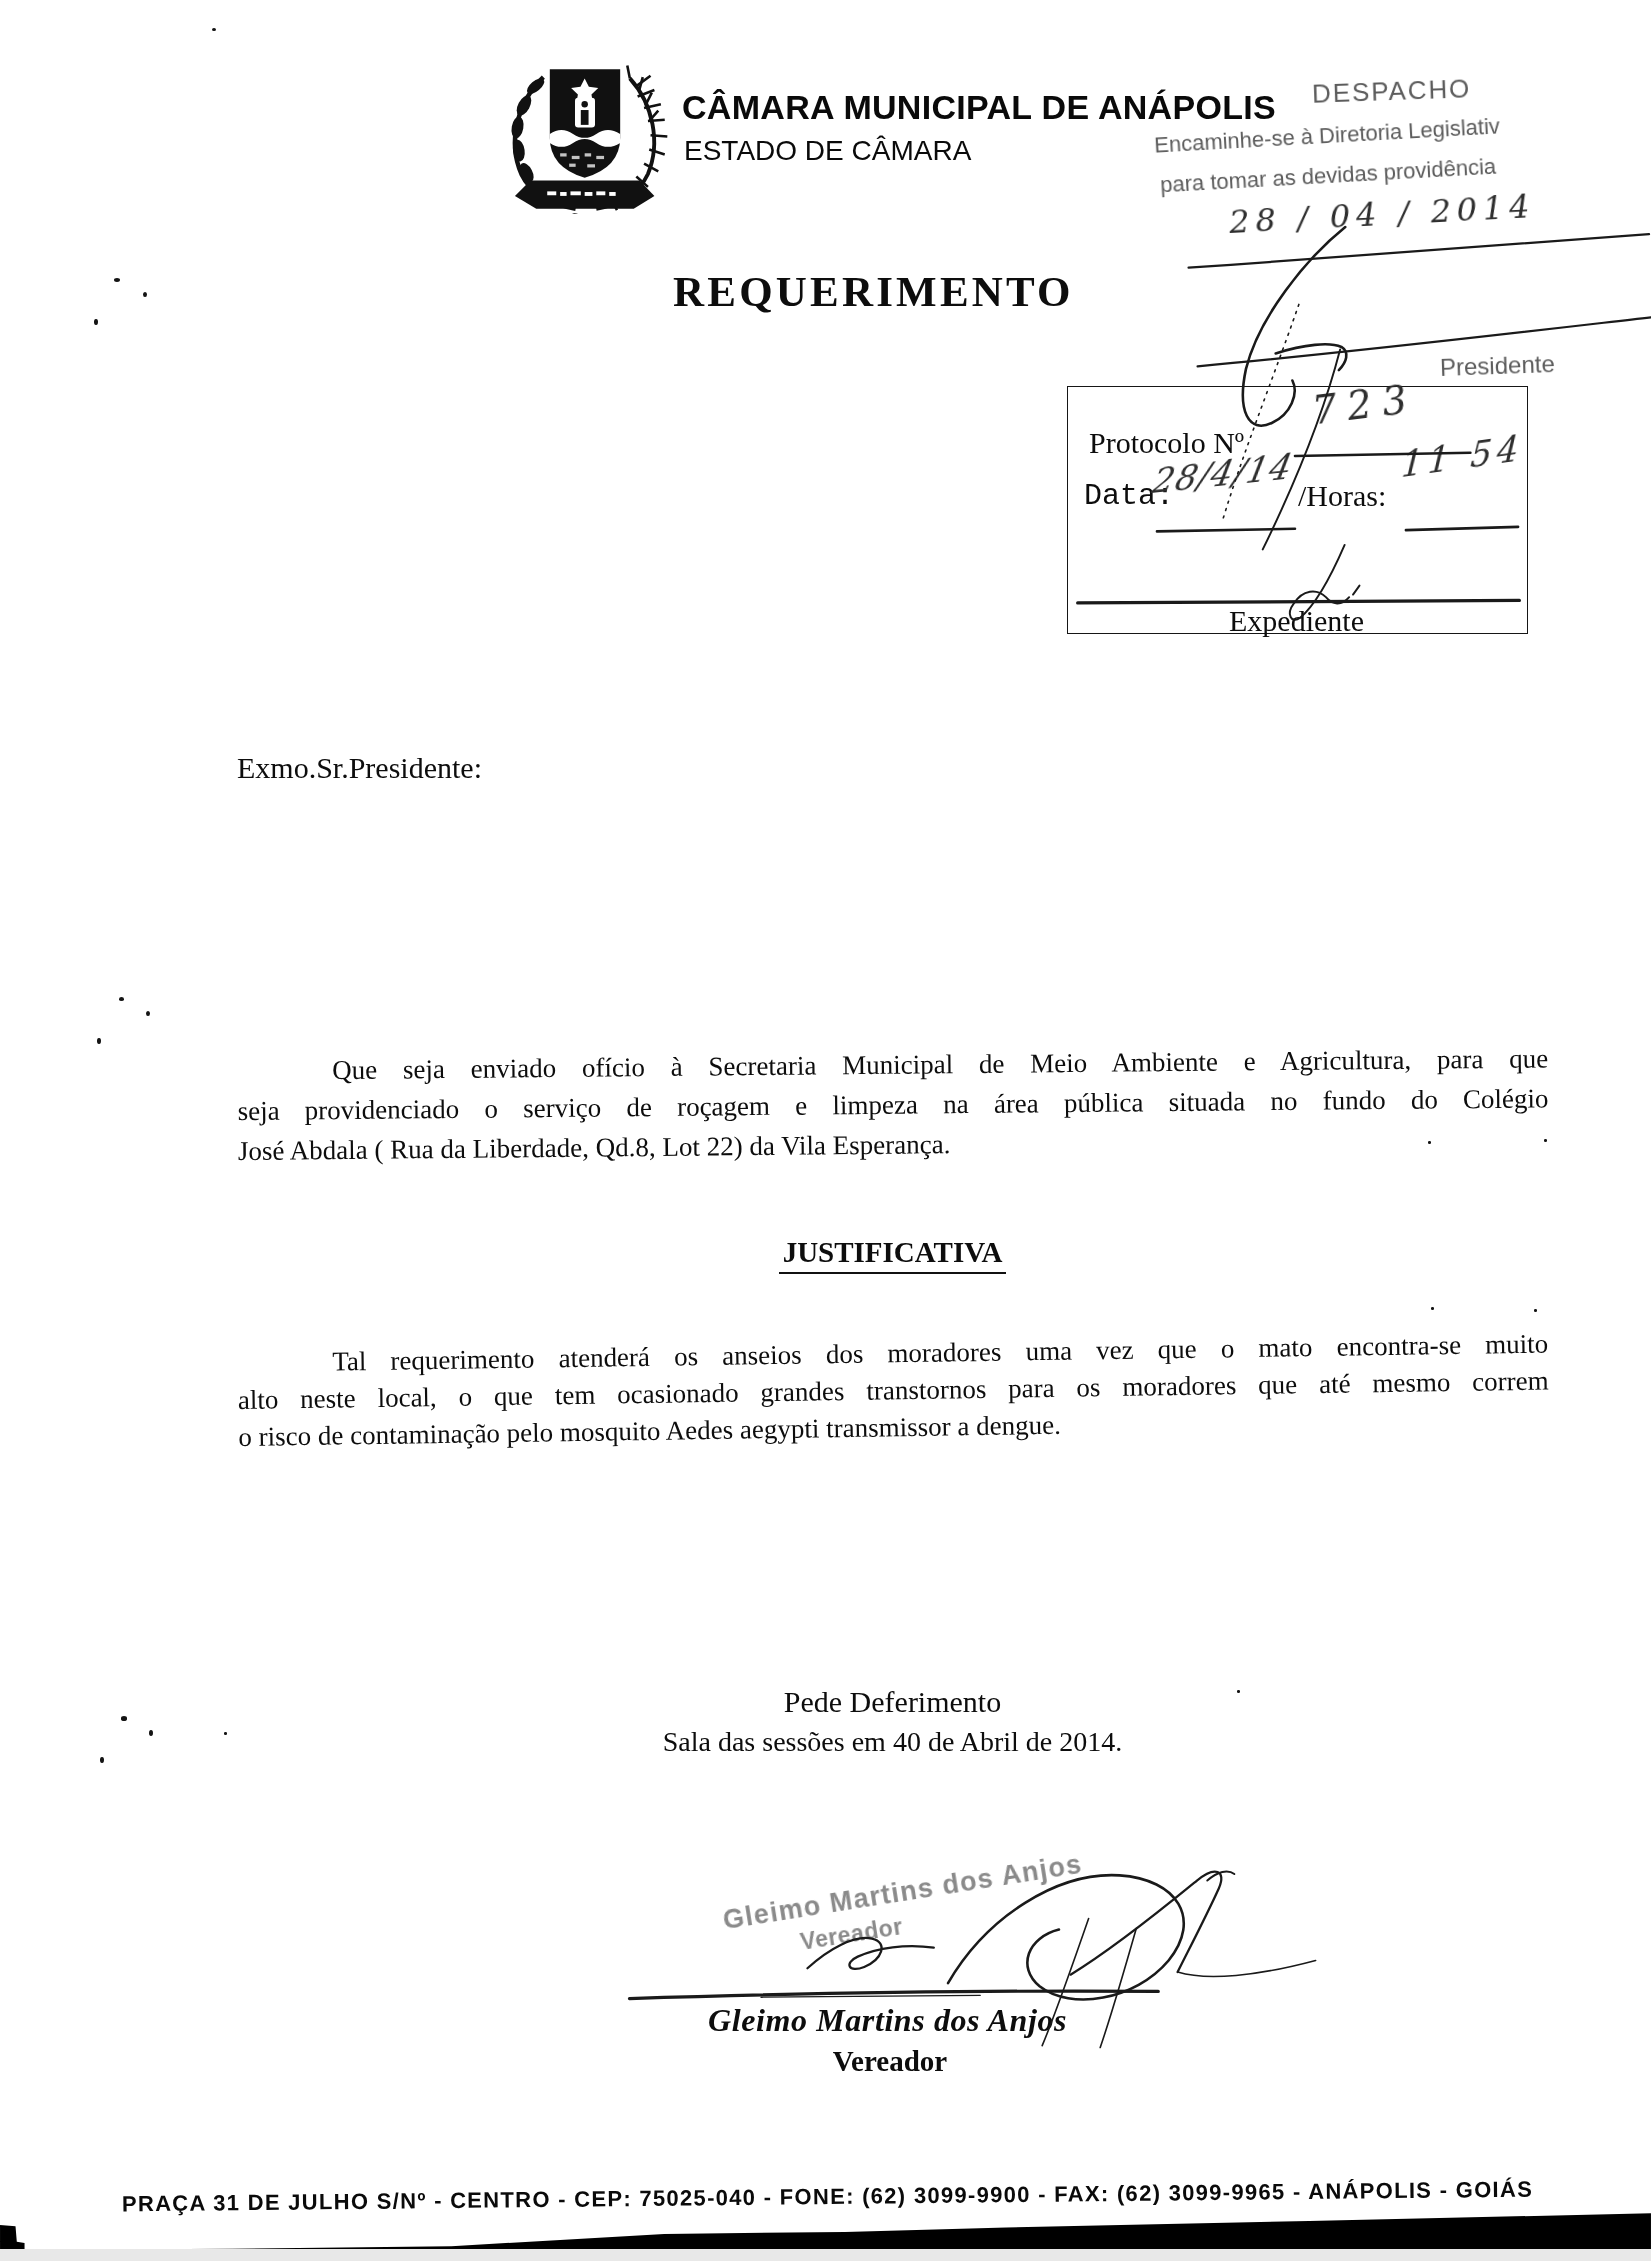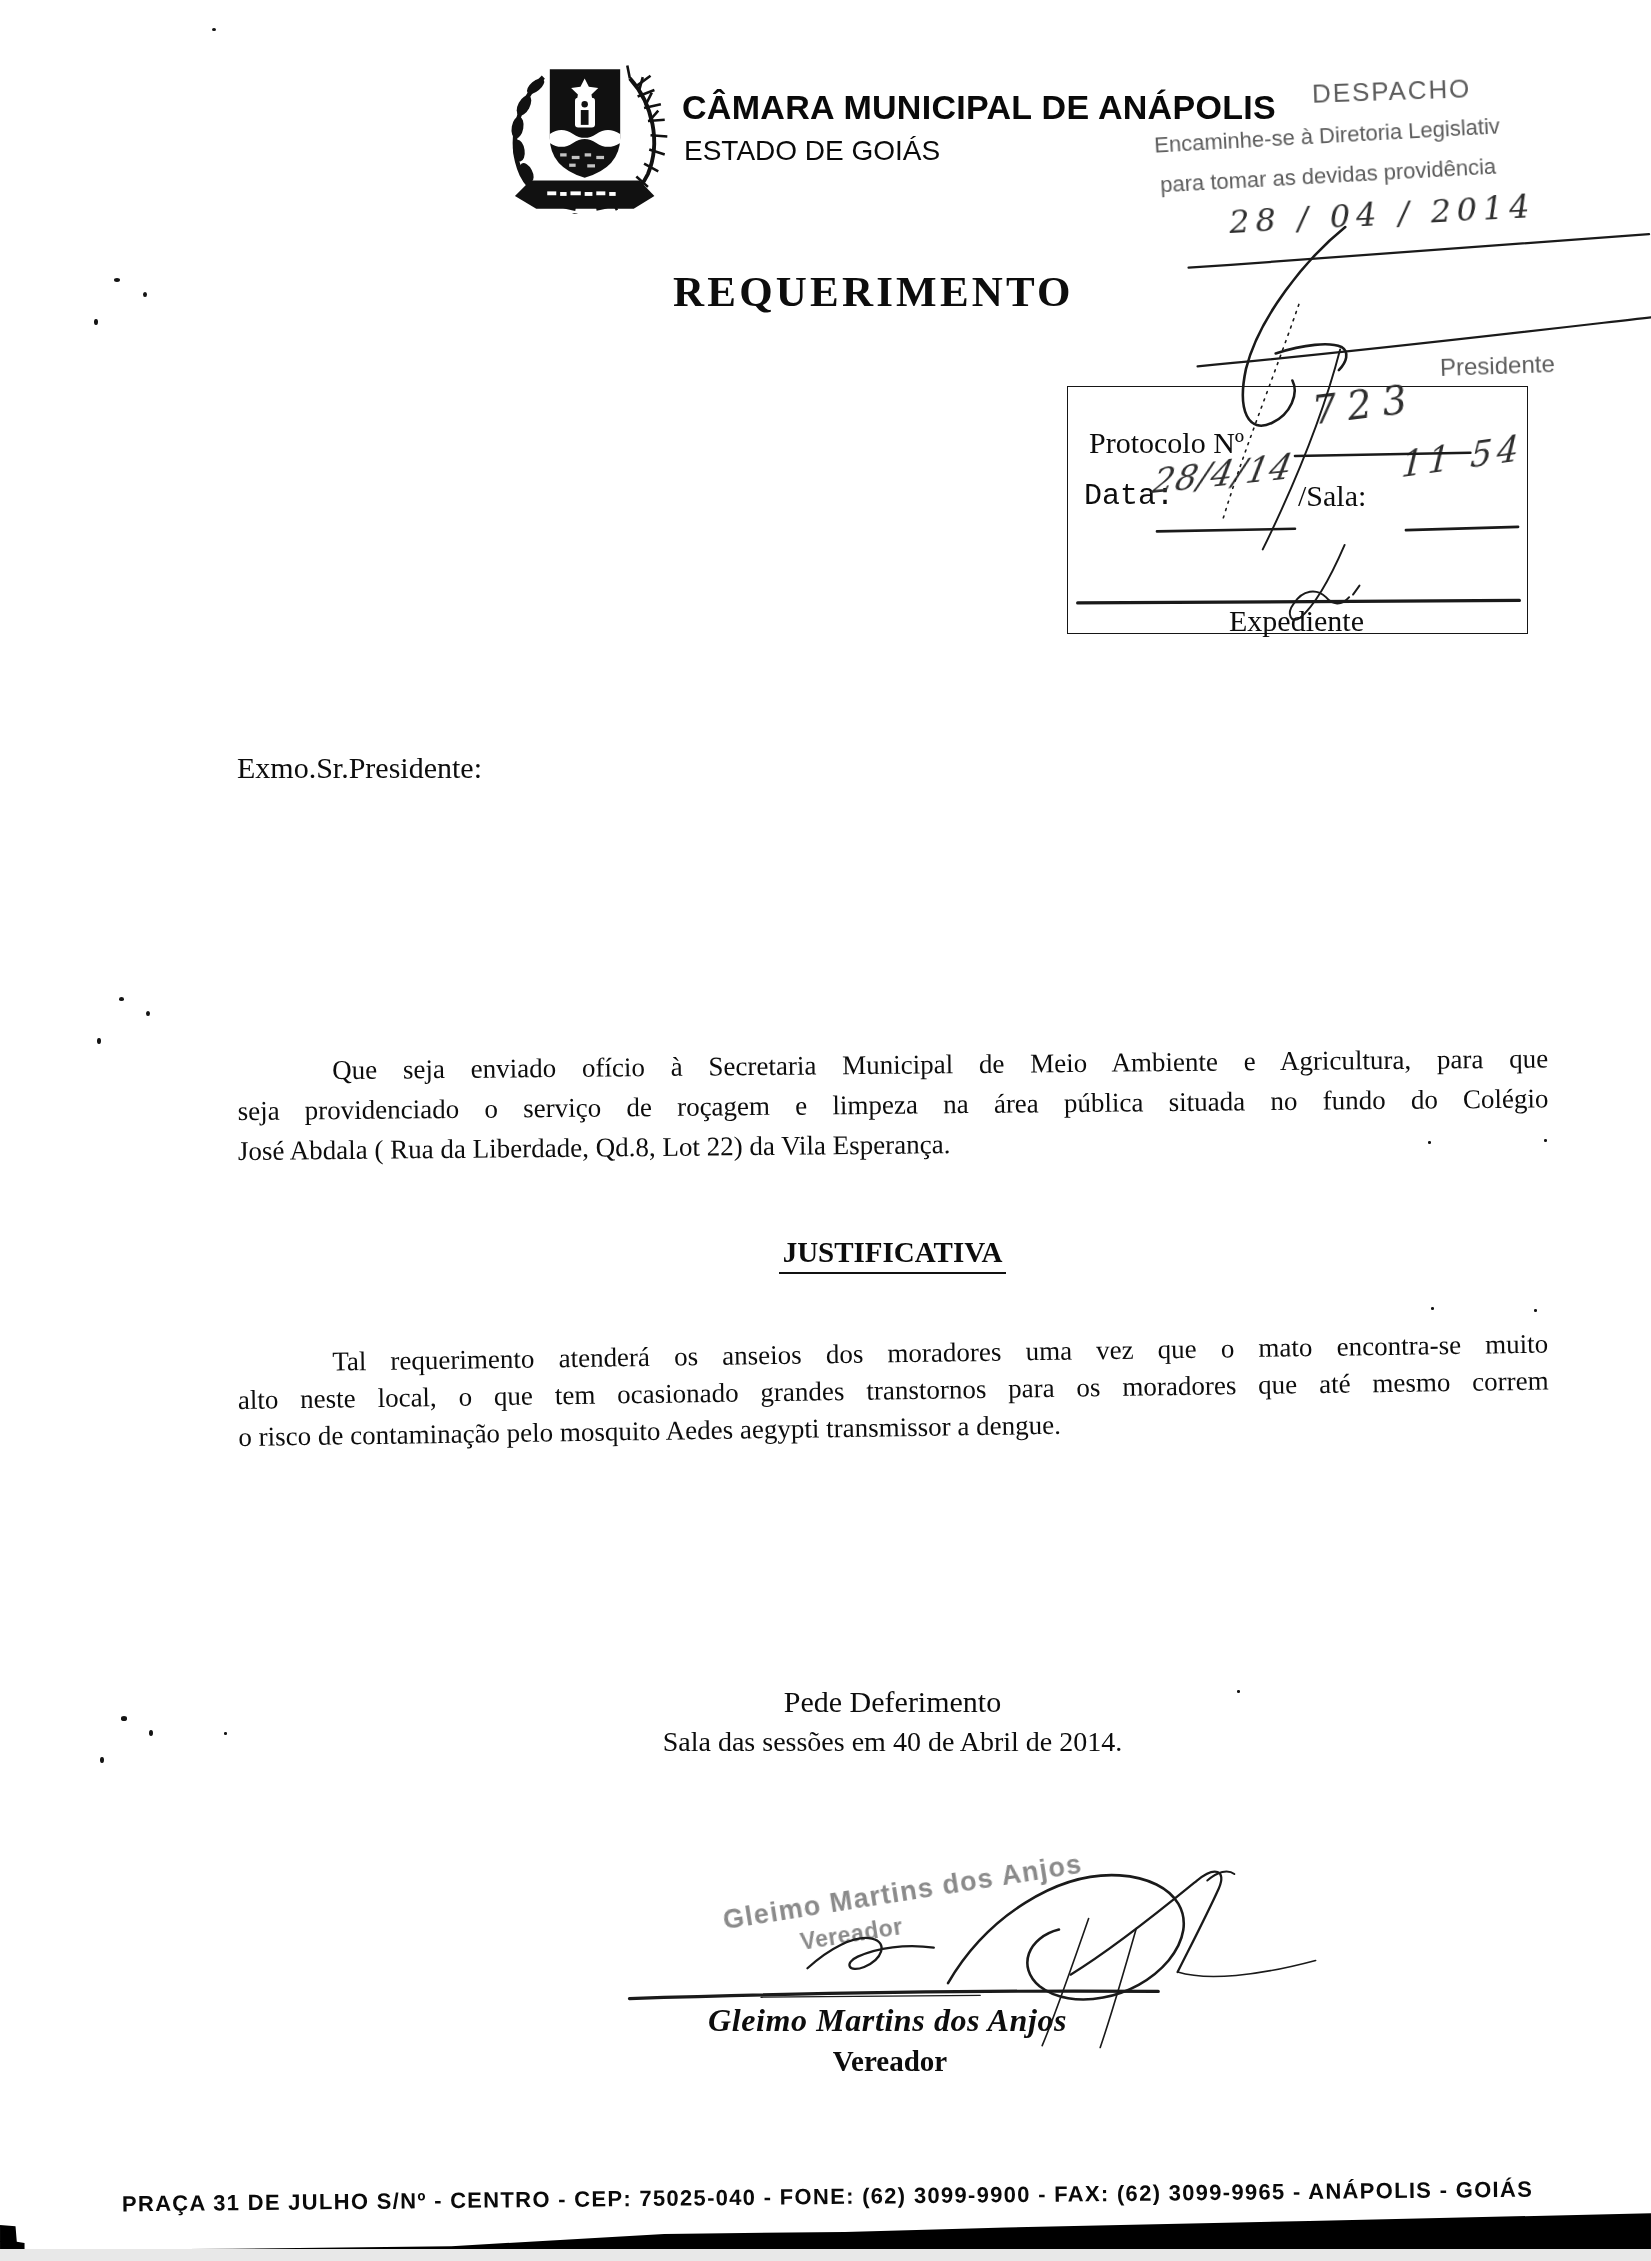--- a/index.html
+++ b/index.html
@@ -95,36 +95,36 @@
       <rect x="104" y="146" width="10" height="5"></rect>
         <rect x="122" y="150" width="12" height="5"></rect>
       <rect x="142" y="146" width="10" height="5"></rect>
         <rect x="160" y="150" width="12" height="5"></rect>
       <rect x="118" y="162" width="10" height="5"></rect>
         <rect x="146" y="163" width="12" height="5"></rect>
     </g>
   </svg>
 
   <div class="abs org-name" style="left:682px;top:88px;">CÂMARA MUNICIPAL DE ANÁPOLIS</div>
-  <div class="abs org-sub" style="left:684px;top:135px;">ESTADO DE GOIÁS</div>
+  <div class="abs org-sub" style="left:684px;top:135px;">ESTADO DE CÂMARA</div>
 
   <div class="abs stamp stamp-title" style="left:1312px;top:76px;">DESPACHO</div>
   <div class="abs stamp stamp-line" style="left:1154px;top:123px;">Encaminhe-se à Diretoria Legislativ</div>
   <div class="abs stamp stamp-line" style="left:1160px;top:163px;">para tomar as devidas providência</div>
   <div class="abs hand desp-date" style="left:1229px;top:195px;">28 / 04  / 2014</div>
   <div class="abs stamp president" style="left:1440px;top:352px;">Presidente</div>
 
   <div class="abs doc-title" style="left:673px;top:267px;">REQUERIMENTO</div>
 
   <div class="abs proto-box" style="left:1067px;top:386px;width:459px;height:246px;"></div>
   <div class="abs proto-label" style="left:1089px;top:426px;">Protocolo Nº</div>
   <div class="abs hand proto-num" style="left:1312px;top:382px;">723</div>
   <div class="abs proto-label" style="left:1084px;top:479px;font-family:Liberation Mono, monospace;">Data:</div>
   <div class="abs hand data-val" style="left:1153px;top:453px;">28/4/14</div>
-  <div class="abs proto-label" style="left:1298px;top:479px;">/Sala:</div>
+  <div class="abs proto-label" style="left:1298px;top:479px;">/Horas:</div>
   <div class="abs hand horas-val" style="left:1401px;top:436px;">11 54</div>
   <div class="abs expediente" style="left:1067px;top:604px;width:459px;">Expediente</div>
 
   <div class="abs salutation" style="left:237px;top:751px;">Exmo.Sr.Presidente:</div>
 
 
   <div class="abs para" style="left:237px;top:1051px;transform:rotate(-0.55deg);">
     <div class="jline indent">Que seja enviado ofício à Secretaria Municipal de Meio Ambiente e Agricultura, para que</div>
     <div class="jline">seja providenciado o serviço de roçagem e limpeza na área pública situada no fundo do Colégio</div>
     <div class="jline-last">José Abdala ( Rua da Liberdade, Qd.8, Lot 22) da Vila Esperança.</div>

